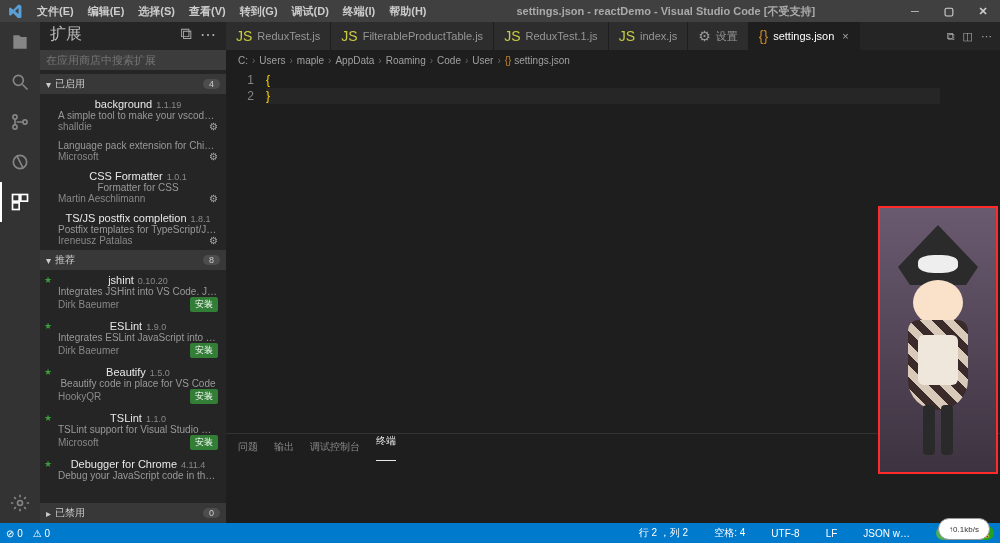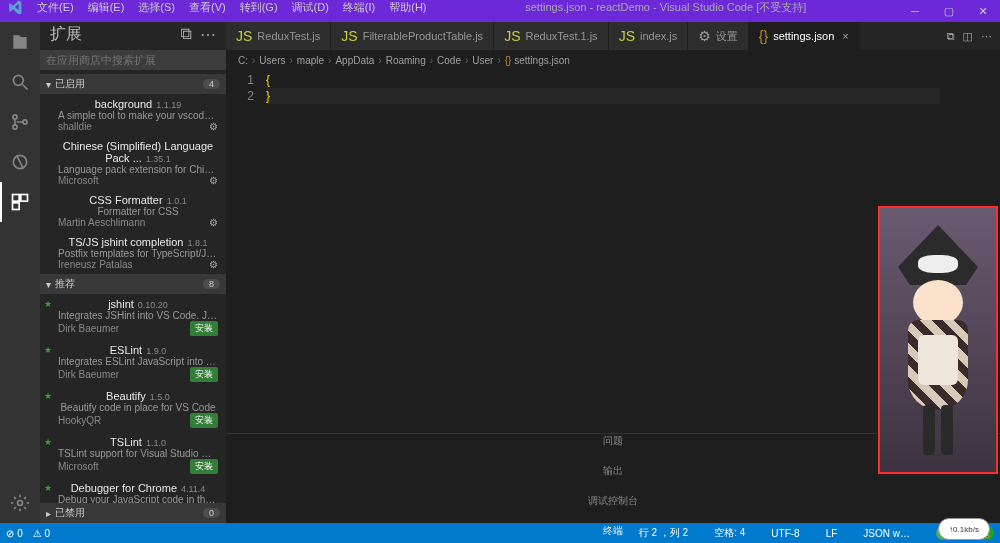--- a/index.html
+++ b/index.html
@@ -1,19 +1,19 @@
 <!DOCTYPE html>
 <html><head>
 <meta charset="utf-8">
 <style>
 * { margin: 0; padding: 0; box-sizing: border-box; font-family: "Segoe UI", sans-serif; }
 body { background: #1e1e1e; color: #ccc; width: 1000px; height: 543px; overflow: hidden; font-size: 11px; position: relative; }
 
 
-.titlebar { height: 22px; background: #6d28d9; display: flex; color: #ccc; font-size: 11px; }
+.titlebar { height: 22px; background: #404040; display: flex; align-items: center; color: #ccc; font-size: 11px; font-weight: bold; }
 .titlebar .logo { width: 30px; display: flex; justify-content: center; color: #5aa0d6; }
 .menu-item { padding: 0 7px; cursor: pointer; }
 .title-text { flex: 1; text-align: center; color: #aaa; }
 .win-controls { display: flex; }
 .win-btn { width: 34px; height: 22px; display: flex; align-items: center; justify-content: center; color: #ccc; cursor: pointer; }
 
 
 .main { display: flex; height: 501px; }
 
 
@@ -59,21 +59,21 @@
 
 .code-area { flex: 1; display: flex; position: relative; }
 .gutter { width: 40px; text-align: right; padding: 2px 12px 0 0; color: #858585; font-family: Consolas, monospace; font-size: 12px; line-height: 16px; }
 .code-lines { flex: 1; padding-top: 2px; font-family: Consolas, monospace; font-size: 12px; line-height: 16px; color: #d4d4d4; position: relative; }
 .hl-line { background: rgba(255,255,255,0.04); }
 .brace { color: #ffd700; }
 .minimap { width: 60px; background: #1e1e1e; }
 
 
 .panel { height: 90px; border-top: 1px solid #333; background: #1e1e1e; }
-.panel-tabs { height: 26px; display: flex; align-items: center; padding: 0 12px; gap: 16px; font-size: 10px; color: #888; flex-direction: column; }
+.panel-tabs { height: 26px; display: flex; align-items: center; padding: 0 12px; gap: 16px; font-size: 10px; color: #888; }
 .panel-tab.active { color: #e7e7e7; border-bottom: 1px solid #e7e7e7; padding-bottom: 12px; }
 .panel-actions { margin-left: auto; display: flex; gap: 10px; color: #ccc; }
 
 
 .status { height: 20px; background: #007acc; display: flex; align-items: center; color: #fff; font-size: 10px; padding: 0 6px; gap: 10px; }
 .status .right { margin-left: auto; display: flex; gap: 26px; align-items: center; }
 .bell-badge { background: #22a122; border-radius: 8px; width: 18px; height: 14px; display: flex; align-items: center; justify-content: center; font-size: 9px; }
 .smiley { width: 14px; height: 14px; border-radius: 50%; background: #4caf50; display: flex; align-items: center; justify-content: center; font-size: 9px; }
 
 
@@ -182,37 +182,36 @@
     <div id="enabled-list" class="ext-list">
         <div class="ext">
           <div><span class="ext-title">background</span><span class="ext-ver">1.1.19</span></div>
           <div class="ext-desc">A simple tool to make your vscode's backgro…</div>
           <div class="ext-pub">
             <span>shalldie</span>
             <span class="ext-gear">⚙</span>
           </div>
         </div>
         <div class="ext">
-          <div><span class="ext-title">Chinese (Simplified) Language Pack ...</span><span class="ext-ver">1.35.1</span></div>
           <div class="ext-desc">Language pack extension for Chinese (Simplifi…</div>
           <div class="ext-pub">
             <span>Microsoft</span>
             <span class="ext-gear">⚙</span>
           </div>
         </div>
         <div class="ext">
           <div><span class="ext-title">CSS Formatter</span><span class="ext-ver">1.0.1</span></div>
           <div class="ext-desc">Formatter for CSS</div>
           <div class="ext-pub">
             <span>Martin Aeschlimann</span>
             <span class="ext-gear">⚙</span>
           </div>
         </div>
         <div class="ext">
-          <div><span class="ext-title">TS/JS jshint completion</span><span class="ext-ver">1.8.1</span></div>
+          <div><span class="ext-title">TS/JS postfix completion</span><span class="ext-ver">1.8.1</span></div>
           <div class="ext-desc">Postfix templates for TypeScript/Javascript</div>
           <div class="ext-pub">
             <span>Ireneusz Patalas</span>
             <span class="ext-gear">⚙</span>
           </div>
         </div>
       </div>
 
     <div class="section-hdr">
       <span class="chev">▾</span>

